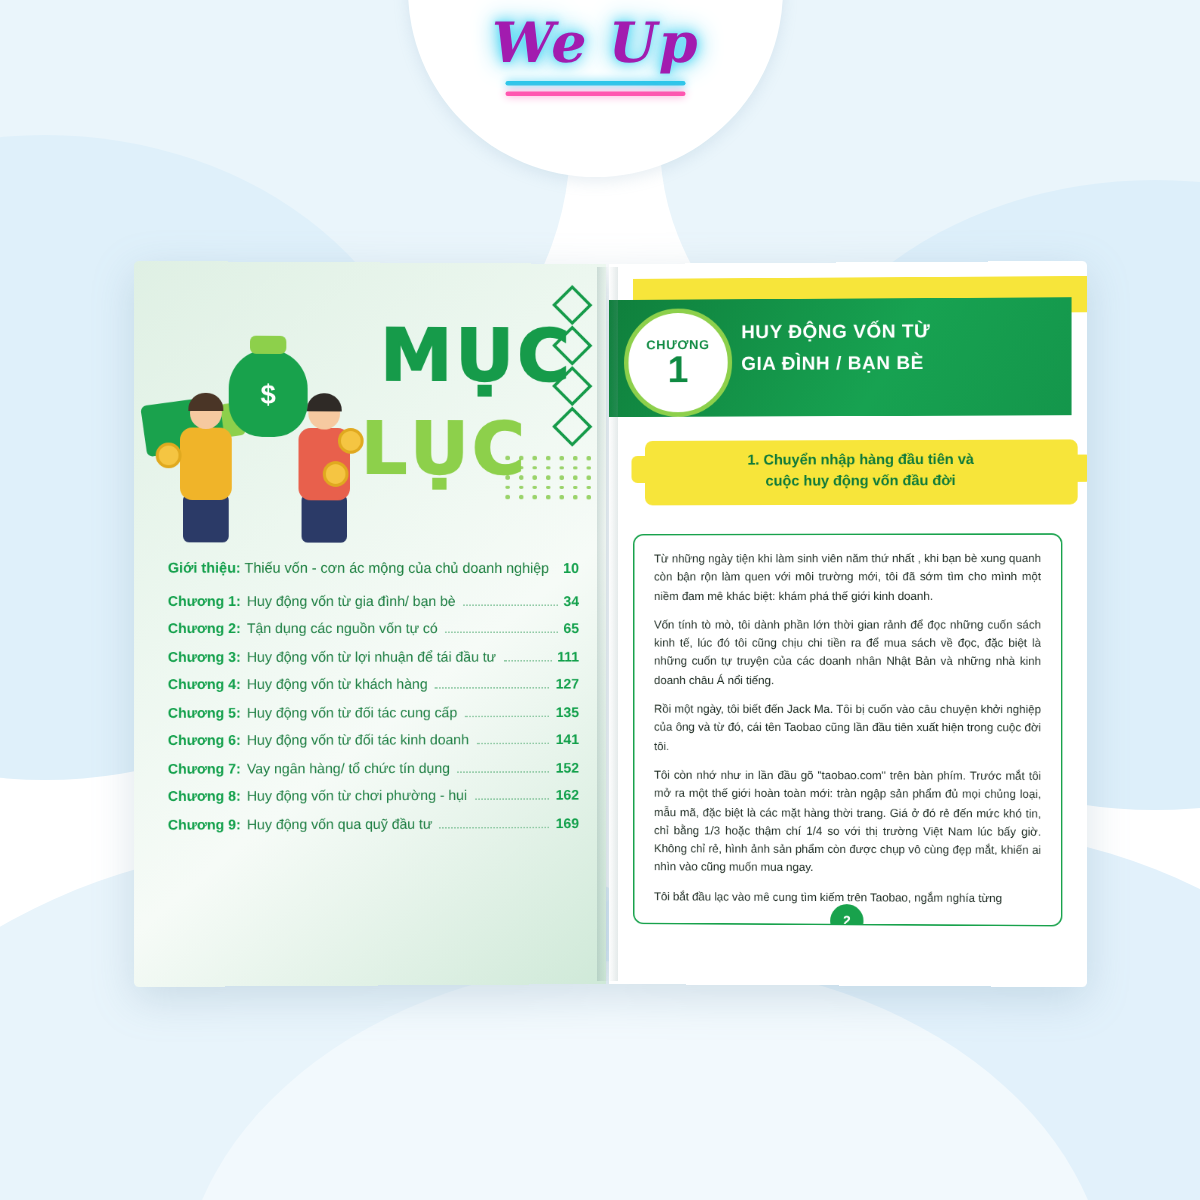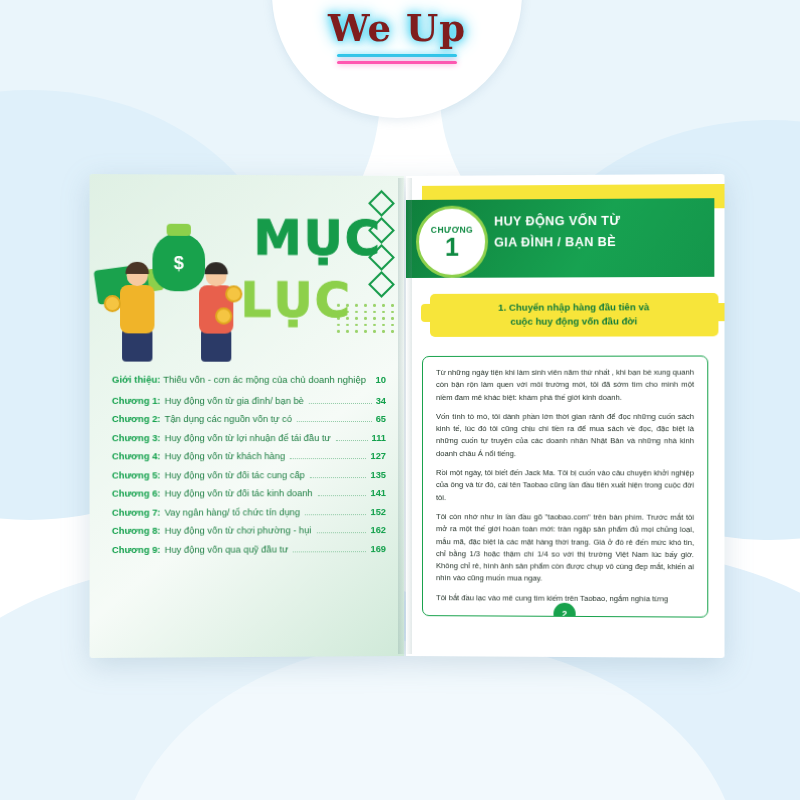--- a/index.html
+++ b/index.html
@@ -49,24 +49,25 @@
   .logo-inner {
     position: absolute;
     left: 50%;
     top: 62px;
     transform: translateX(-50%);
     text-align: center;
     width: 230px;
   }
   .logo-word {
     font-family: "DejaVu Serif", serif;
+    font-style: italic;
     font-weight: bold;
     font-size: 37px;
     letter-spacing: 1px;
-    color: #7f1d1d;
+    color: #a21caf;
     text-shadow:
       0 0 2px #7fe6fb,
       0 0 8px #48d8f5,
       0 0 16px #23c4ec,
       0 0 2px #ffffff;
     line-height: 1;
   }
   .logo-bars {
     margin: 7px auto 0;
     width: 120px;

